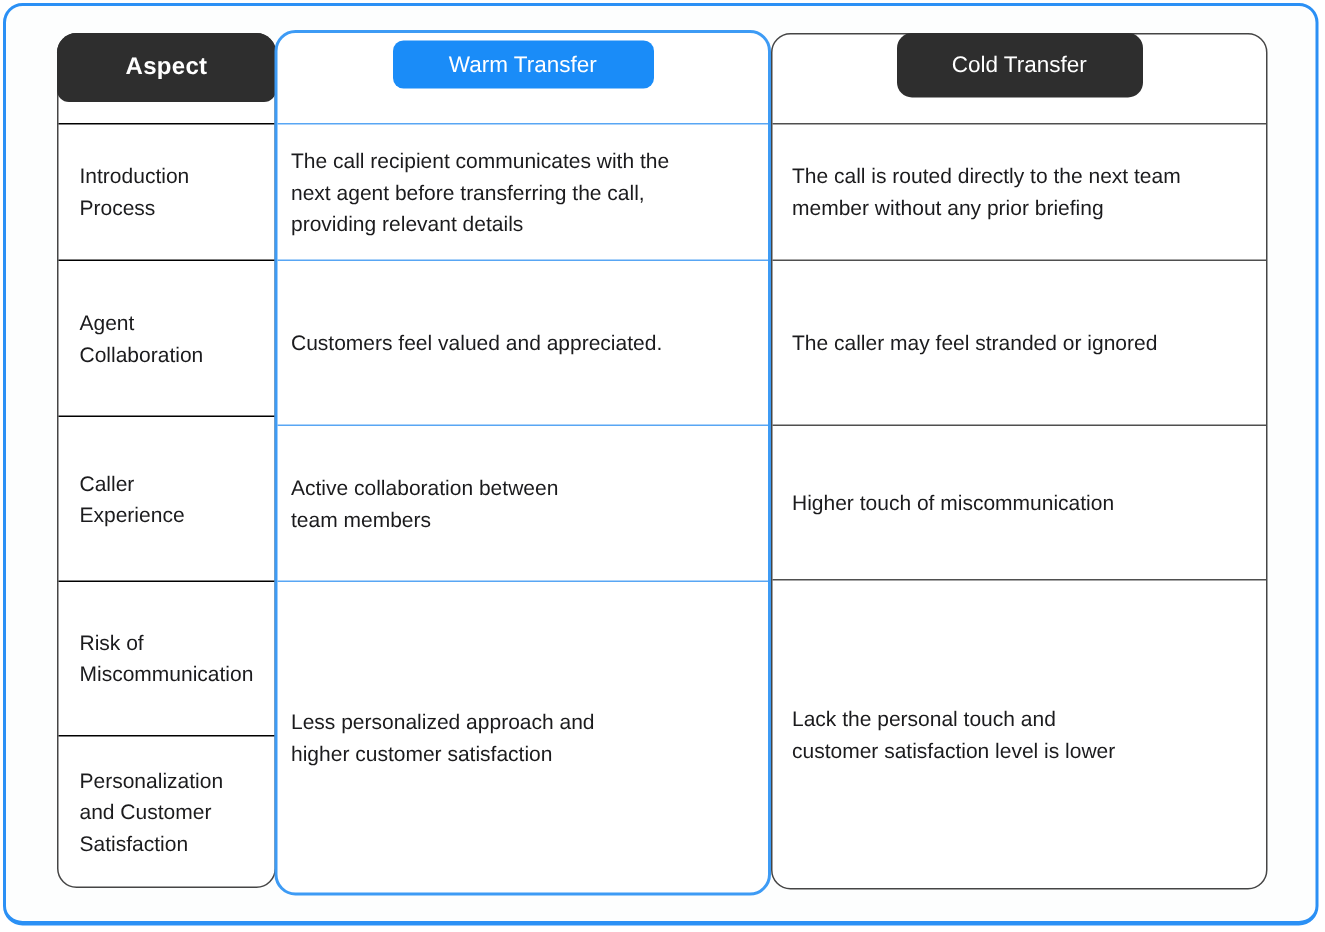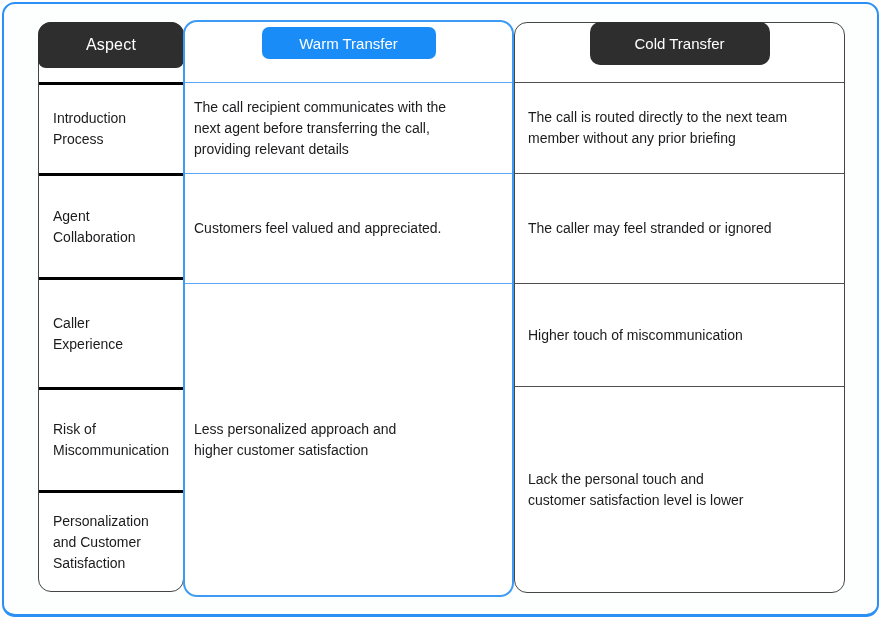--- a/index.html
+++ b/index.html
@@ -32,44 +32,44 @@
   .col-warm  .colhead { height:60px; }
   .col-cold  .colhead { height:59px; }
 
   .badge {
     display:flex; align-items:center; justify-content:center;
     color:#ffffff; box-sizing:border-box;
   }
   .badge-aspect {
     width:calc(100% + 2px); margin:-1px -1px 0 -1px; height:46px;
     background:#2e2e2e; border-radius:13px 13px 8px 8px;
-    font-size:16px; font-weight:400; letter-spacing:.2px;
+    font-size:16px; font-weight:700; letter-spacing:.2px;
   }
   .badge-warm {
     width:174px; height:32px; margin-top:5px;
     background:#1a8cf8; border-radius:7px;
     font-size:15px; font-weight:400;
   }
   .badge-cold {
-    width:180px; height:43px; margin-top:-1px;
+    width:164px; height:43px; margin-top:-1px;
     background:#2e2e2e; border-radius:10px;
     font-size:15px; font-weight:500;
   }
 
   .row {
     box-sizing:border-box; display:flex; align-items:center;
     font-size:14px; line-height:21px; white-space:pre-line;
   }
   .row.r0 { height:91px; }
   .row.r1 { height:110px; }
   .row.r2 { height:104px; }
   .row.r3 { height:103px; }
   .row.r4 { flex:1 1 auto; }
 
-  .col-aspect .row { border-top:3px solid #000000; padding:4px 4px 4px 14px; }
+  .col-aspect .row { border-top:1px solid #000000; padding:4px 4px 4px 14px; }
   .col-cold   .row { border-top:1px solid #4f4f4f; padding:4px 8px 4px 13px; }
   .col-warm   .row { border-top:1px solid #58a6f4; padding:4px 8px 4px 9px;  }
 </style>
 </head>
 <body>
 
 <div id="stage">
   <div class="frame"></div>
 
   <div class="col col-aspect">
@@ -94,20 +94,22 @@
   <div class="col col-warm">
     <div class="colhead">
       <div class="badge badge-warm">
         <span>Warm Transfer</span>
       </div>
     </div>
     <div class="row r0">The call recipient communicates with the
 next agent before transferring the call,
 providing relevant details</div>
     <div class="row r1">Customers feel valued and appreciated.</div>
+    <div class="row r2">Active collaboration between
+team members</div>
     <div class="row r4">Less personalized approach and
 higher customer satisfaction</div>
   </div>
 
   <div class="col col-cold">
     <div class="colhead">
       <div class="badge badge-cold">
         <span>Cold Transfer</span>
       </div>
     </div>

